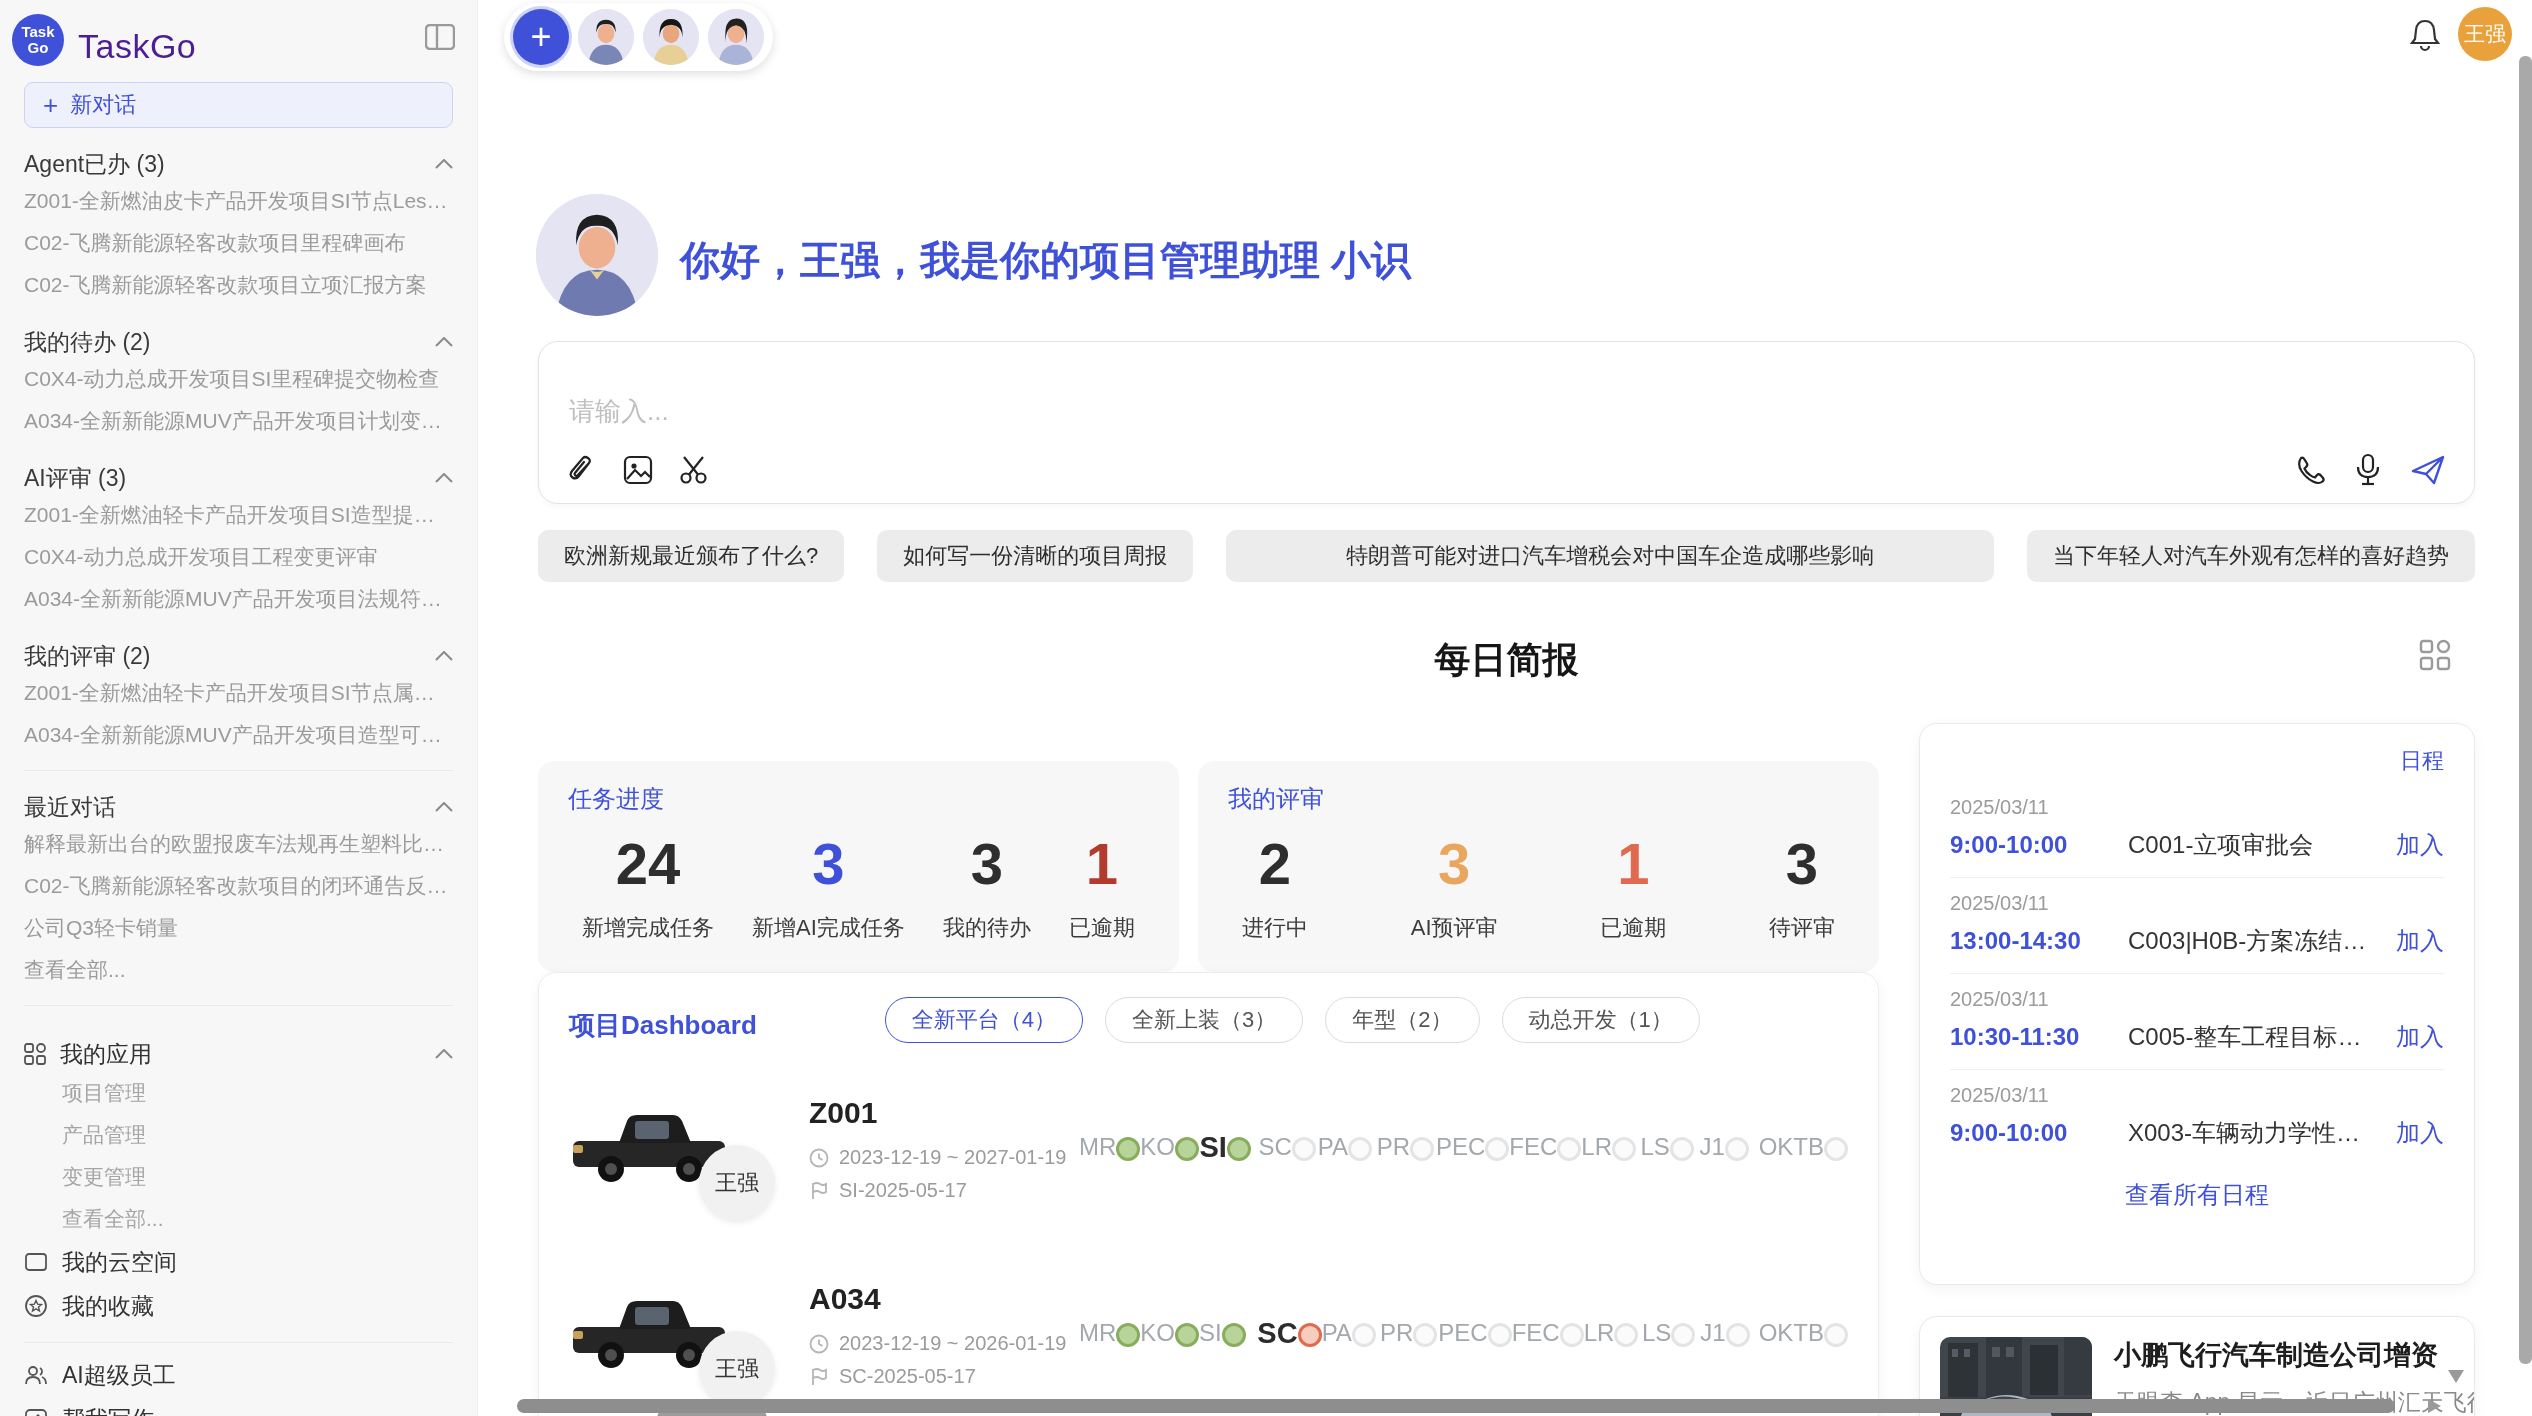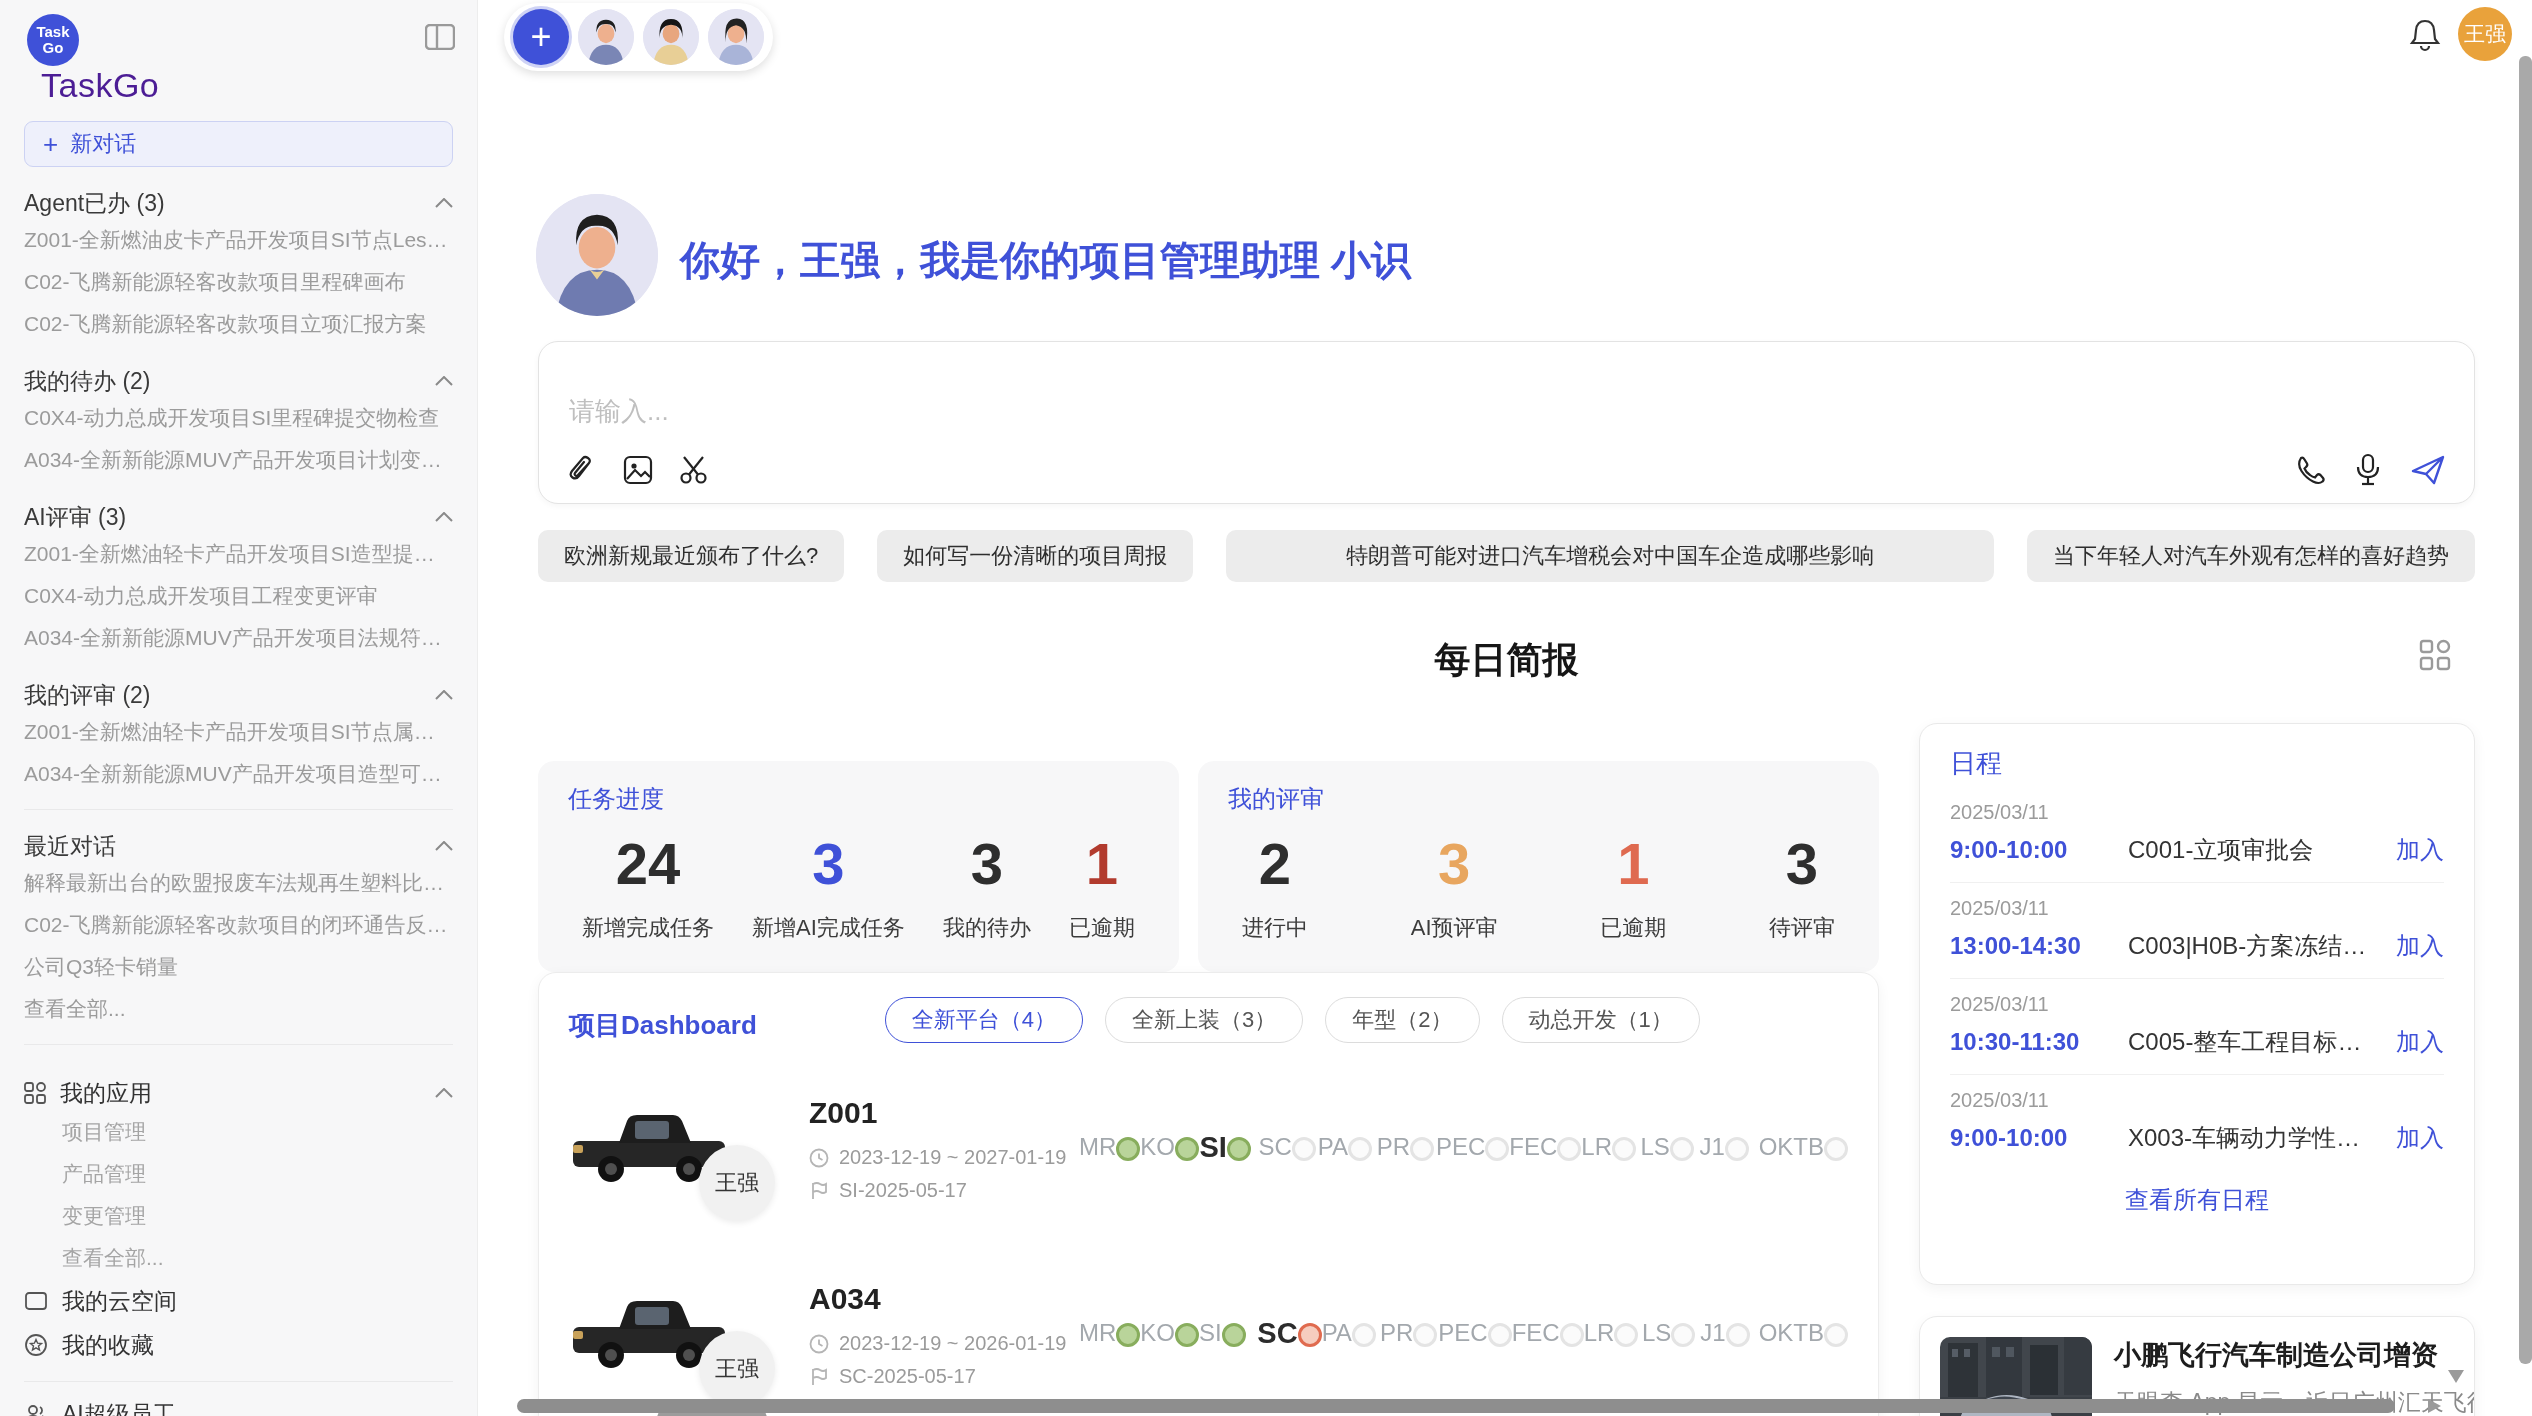--- a/index.html
+++ b/index.html
@@ -4,21 +4,21 @@
 <style>
   * { margin:0; padding:0; box-sizing:border-box; }
   html,body { width:2532px; height:1416px; }
   body {
     position:relative; overflow:hidden; background:#fff;
     font-family:"Liberation Sans","DejaVu Sans",sans-serif; color:#222;
   }
   
   .sidebar { position:absolute; left:0; top:0; width:478px; height:1416px;
     background:#f7f7f8; border-right:1px solid #ededed; }
-  .sb-header { display:flex; align-items:flex-start; padding:14px 20px 6px 27px; position:relative;flex-direction:column; }
+  .sb-header { display:flex; align-items:flex-end; padding:14px 20px 6px 12px; position:relative; }
   .logo { width:52px; height:52px; border-radius:50%; background:#3f51d8; color:#fff;
     display:flex; flex-direction:column; align-items:center; justify-content:center;
     font-size:15px; line-height:16px; font-weight:700; }
   .sb-title { font-size:34px; font-weight:400; color:#4c1d95; margin-left:14px; letter-spacing:0.5px; }
   .collapse-btn { position:absolute; right:22px; top:24px; width:30px; height:26px; cursor:pointer; }
   .newchat { margin:10px 24px 18px 24px; height:46px; background:#eef0fb; border:1px solid #ccd2f3;
     border-radius:9px; display:flex; align-items:center; padding:0 18px; color:#3f51d8;
     font-size:22px; cursor:pointer; }
   .newchat .plus { font-size:26px; margin-right:12px; font-weight:400; }
   .sb-body { padding:0 24px; }
@@ -71,21 +71,21 @@
   .statcard .ctitle { font-size:24px; color:#3f51d8; }
   .stats { display:flex; justify-content:space-between; padding:0 14px; margin-top:6px; }
   .stat { display:flex; flex-direction:column; align-items:center; }
   .stat .num { font-size:58px; font-weight:600; line-height:86px; }
   .stat .slabel { font-size:22px; color:#3c3c3c; margin-top:6px; }
   .n-dark { color:#2e2e2e; } .n-blue { color:#3f51d8; } .n-red { color:#b23b2e; }
   .n-orange { color:#e8a65f; } .n-orangered { color:#df6a50; }
   
   .schedule { position:absolute; left:1919px; top:723px; width:556px; height:562px; background:#fff;
     border:1px solid #e9e9e9; border-radius:18px; box-shadow:0 4px 14px rgba(0,0,0,0.05); padding:22px 30px 0 30px; }
-  .sch-title { text-align:left; font-size:26px; color:#3f51d8; margin-bottom:6px;font-family:Liberation Serif, serif; }
+  .sch-title { text-align:right; font-size:22px; color:#3f51d8; margin-bottom:6px;font-family:Liberation Serif, serif; }
   .sch-item { padding:14px 0 16px 0; border-bottom:1px solid #f0f0f0; }
   .sch-item.last { border-bottom:none; }
   .sch-date { font-size:20px; color:#9b9b9b; margin-bottom:10px; }
   .sch-row { display:flex; align-items:center; }
   .sch-time { font-size:24px; color:#3f51d8; font-weight:600; width:178px; flex:none; }
   .sch-name { font-size:24px; color:#333; flex:1; white-space:nowrap; overflow:hidden; text-overflow:ellipsis; }
   .sch-join { font-size:24px; color:#3f51d8; margin-left:14px; cursor:pointer; flex:none; }
   .sch-viewall { text-align:center; font-size:24px; color:#3f51d8; margin-top:14px; cursor:pointer; }
   
   .dash { position:absolute; left:538px; top:972px; width:1341px; height:470px; background:#fff;

